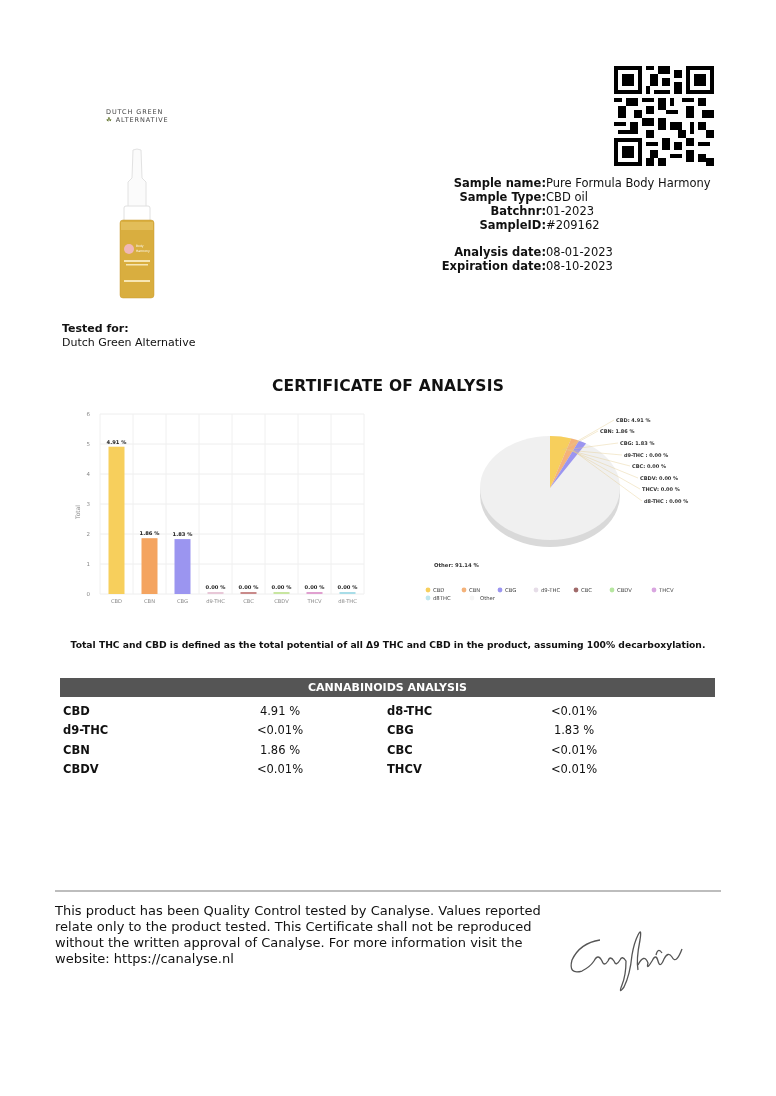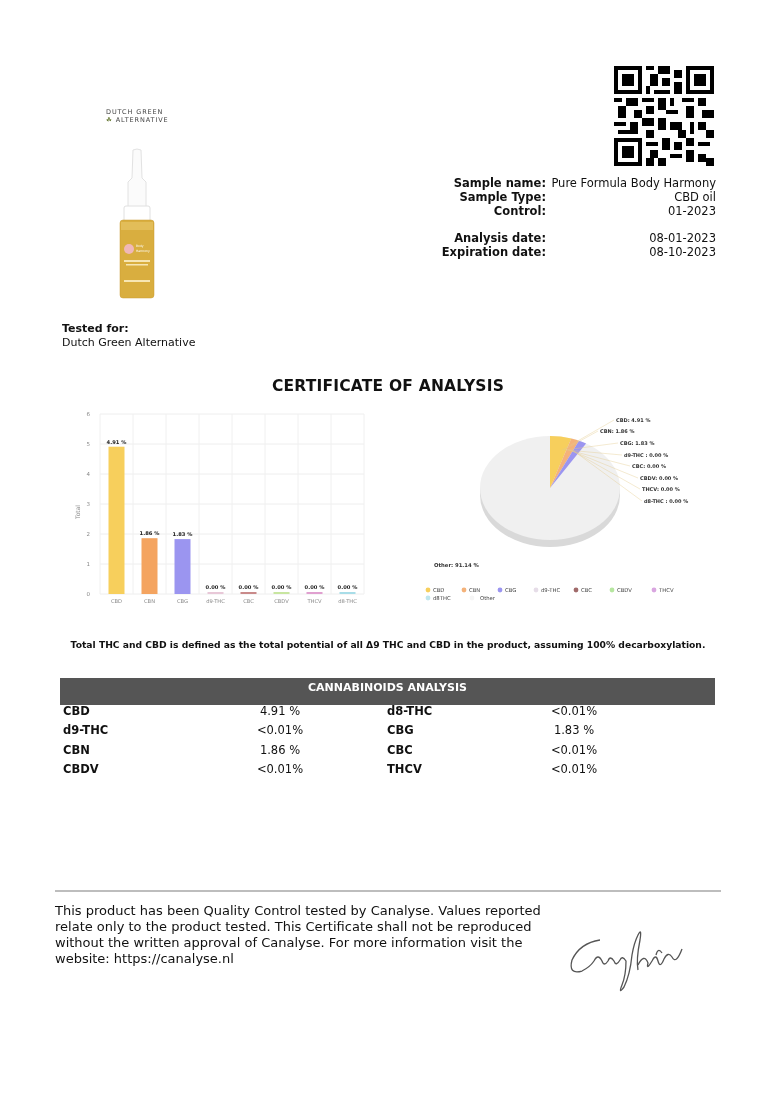--- a/index.html
+++ b/index.html
@@ -7,35 +7,35 @@
   .abs { position: absolute; }
 
   .brand { left: 82px; top: 108px; font-size: 6.5px; letter-spacing: 0.9px; color: #444; line-height: 8px; margin-left: 24px; }
   .bottle { left: 112px; top: 148px; width: 50px; height: 152px; }
 
   .qr { left: 614px; top: 66px; width: 100px; height: 100px; }
 
   .meta { left: 440px; top: 176px; width: 276px; font-size: 11.5px; }
   .meta .row { display: flex; line-height: 14px; }
   .meta .lbl { width: 106px; text-align: right; font-weight: bold; }
-  .meta .val { flex: 1; text-align: right; }
+  .meta .val { flex: 1; text-align: left; }
   .meta .gap { height: 13px; }
 
   .tested { left: 62px; top: 322px; font-size: 11px; line-height: 14px; }
   .tested .h { font-weight: bold; }
 
   .title { left: 0; width: 776px; top: 377px; text-align: center; font-size: 15.5px; font-weight: bold; letter-spacing: 0.2px; }
   .title span { position: relative; left: 0px; }
 
   .barchart { left: 72px; top: 408px; width: 300px; height: 200px; }
   .piechart { left: 420px; top: 408px; width: 300px; height: 200px; }
 
   .note { left: 0; width: 776px; top: 639px; text-align: center; font-size: 9.2px; font-weight: bold; }
 
-  .tbl-head { left: 60px; top: 678px; width: 655px; height: 27px; background: #555555; color: #fff; font-weight: bold; font-size: 11px; text-align: center; line-height: 19px; }
+  .tbl-head { left: 60px; top: 678px; width: 655px; height: 19px; background: #555555; color: #fff; font-weight: bold; font-size: 11px; text-align: center; line-height: 19px; }
   .tbl { left: 63px; top: 701px; width: 652px; font-size: 11.5px; }
   .tbl .r { display: flex; height: 19.5px; align-items: center; }
   .tbl .c1 { width: 110px; font-weight: bold; }
   .tbl .c2 { width: 214px; text-align: center; }
   .tbl .c3 { width: 110px; font-weight: bold; }
   .tbl .c4 { width: 154px; text-align: center; }
 
   .divider { left: 55px; top: 890px; width: 666px; height: 1.5px; background: #bdbdbd; }
   .footer { left: 55px; top: 903px; width: 500px; font-size: 13px; line-height: 16px; color: #111; }
   .sig { left: 560px; top: 905px; width: 140px; height: 100px; }
@@ -127,22 +127,26 @@
 <div class="abs meta">
   <div class="row">
     <div class="lbl">Sample name:</div>
     <div class="val">Pure Formula Body Harmony</div>
   </div>
   <div class="row">
     <div class="lbl">Sample Type:</div>
     <div class="val">CBD oil</div>
   </div>
   <div class="row">
-    <div class="lbl">Control:</div>
+    <div class="lbl">Batchnr:</div>
     <div class="val">01-2023</div>
+  </div>
+  <div class="row">
+    <div class="lbl">SampleID:</div>
+    <div class="val">#209162</div>
   </div>
   <div class="gap"></div>
   <div class="row">
     <div class="lbl">Analysis date:</div>
     <div class="val">08-01-2023</div>
   </div>
   <div class="row">
     <div class="lbl">Expiration date:</div>
     <div class="val">08-10-2023</div>
   </div>

